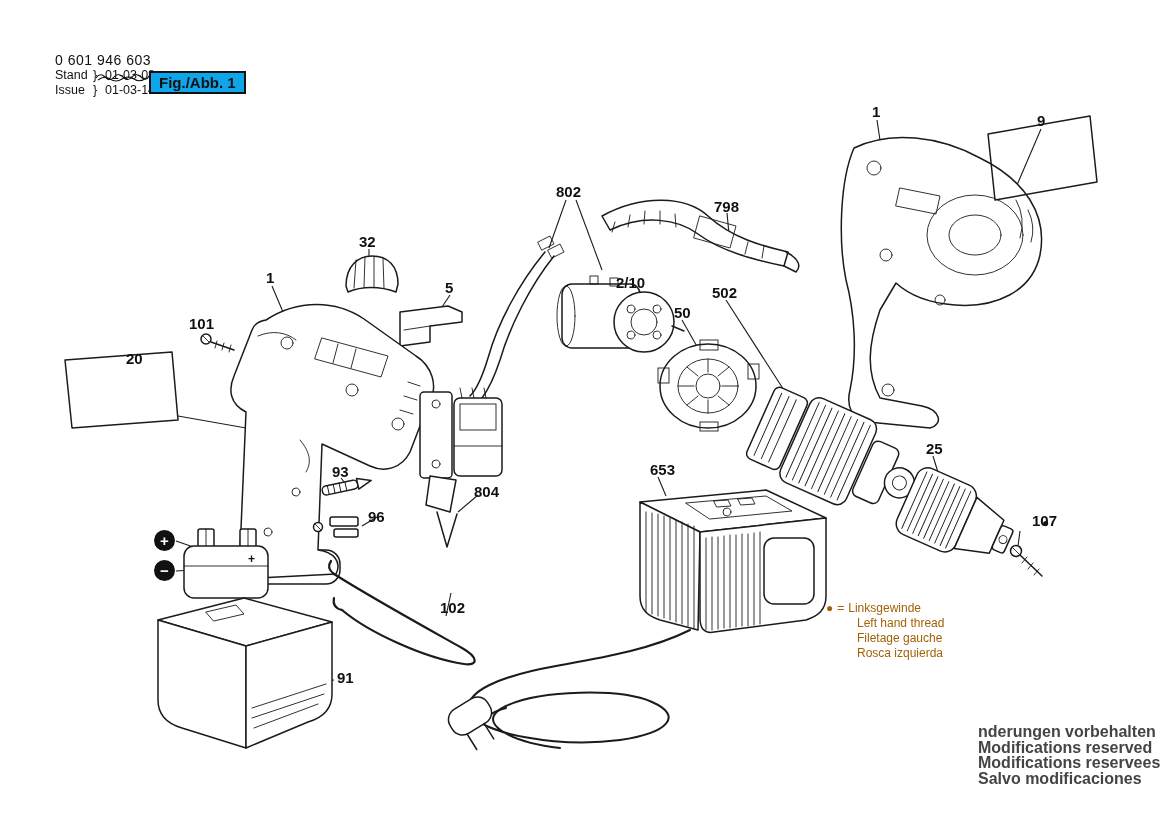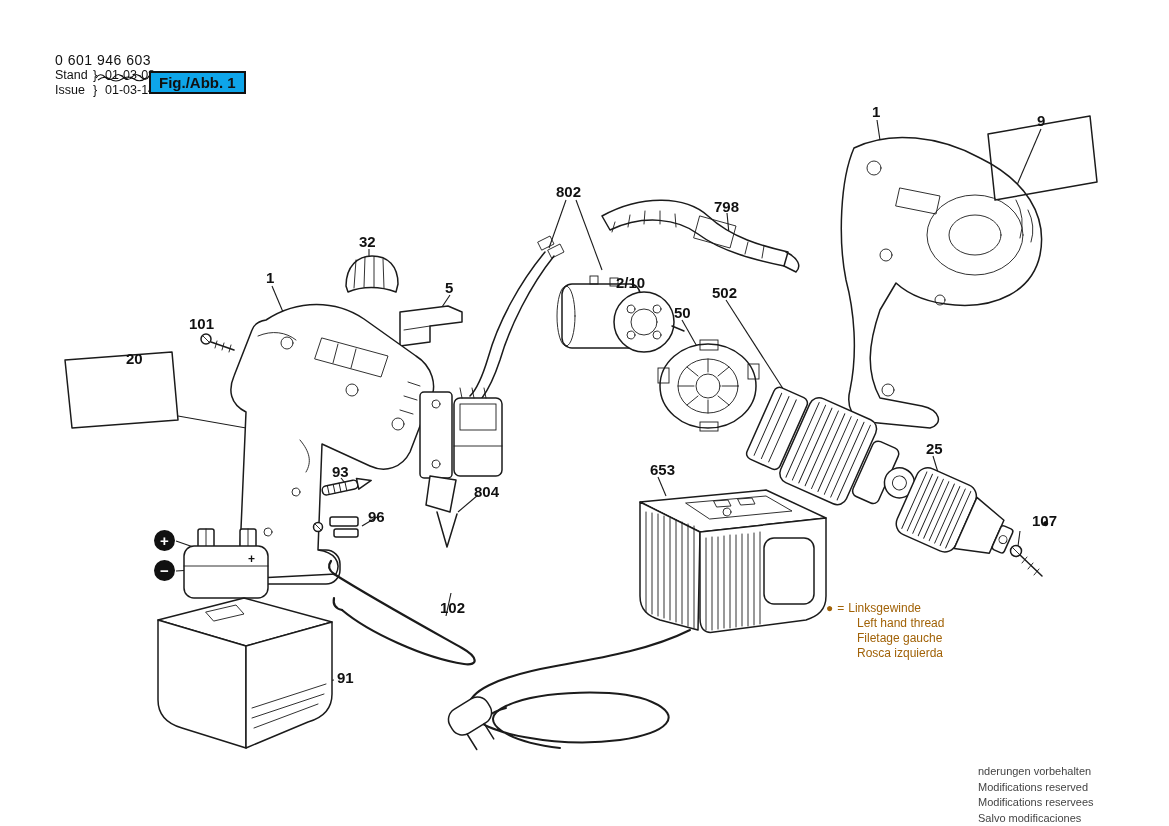--- a/index.html
+++ b/index.html
@@ -19,21 +19,21 @@
   .figbox{position:absolute;left:149px;top:71px;border:2.5px solid #111;background:#0ea5e9;
           padding:1px 8px;font-size:15px;font-weight:bold;white-space:nowrap;}
   .callout{position:absolute;font-weight:bold;font-size:15px;color:#111;white-space:nowrap;}
   .marker-dot{position:absolute;font-size:12px;color:#111;}
   .polarity{position:absolute;width:21px;height:21px;border-radius:50%;background:#111;color:#fff;
             display:flex;align-items:center;justify-content:center;font-weight:bold;font-size:15px;line-height:1;}
   .battery-plus{position:absolute;font-size:12px;font-weight:bold;}
   .legend{position:absolute;left:826px;top:601px;font-size:12px;line-height:15px;color:#a16207;}
   .legend-row span{margin-right:4px;}
   .legend-sub{margin-left:31px;}
-  .footer{position:absolute;left:978px;top:764px;font-size:11px;line-height:15.5px;color:#444;}
+  .footer{position:absolute;left:978px;top:724px;font-size:16px;line-height:15.5px;color:#444;font-weight:bold;}
 </style>
 </head>
 <body>
 
 <div class="page">
 
   <svg class="diagram" width="1169" height="826" viewBox="0 0 1169 826">
 
     <g>
       <line class="lead" x1="877" y1="120" x2="881" y2="147"></line>

